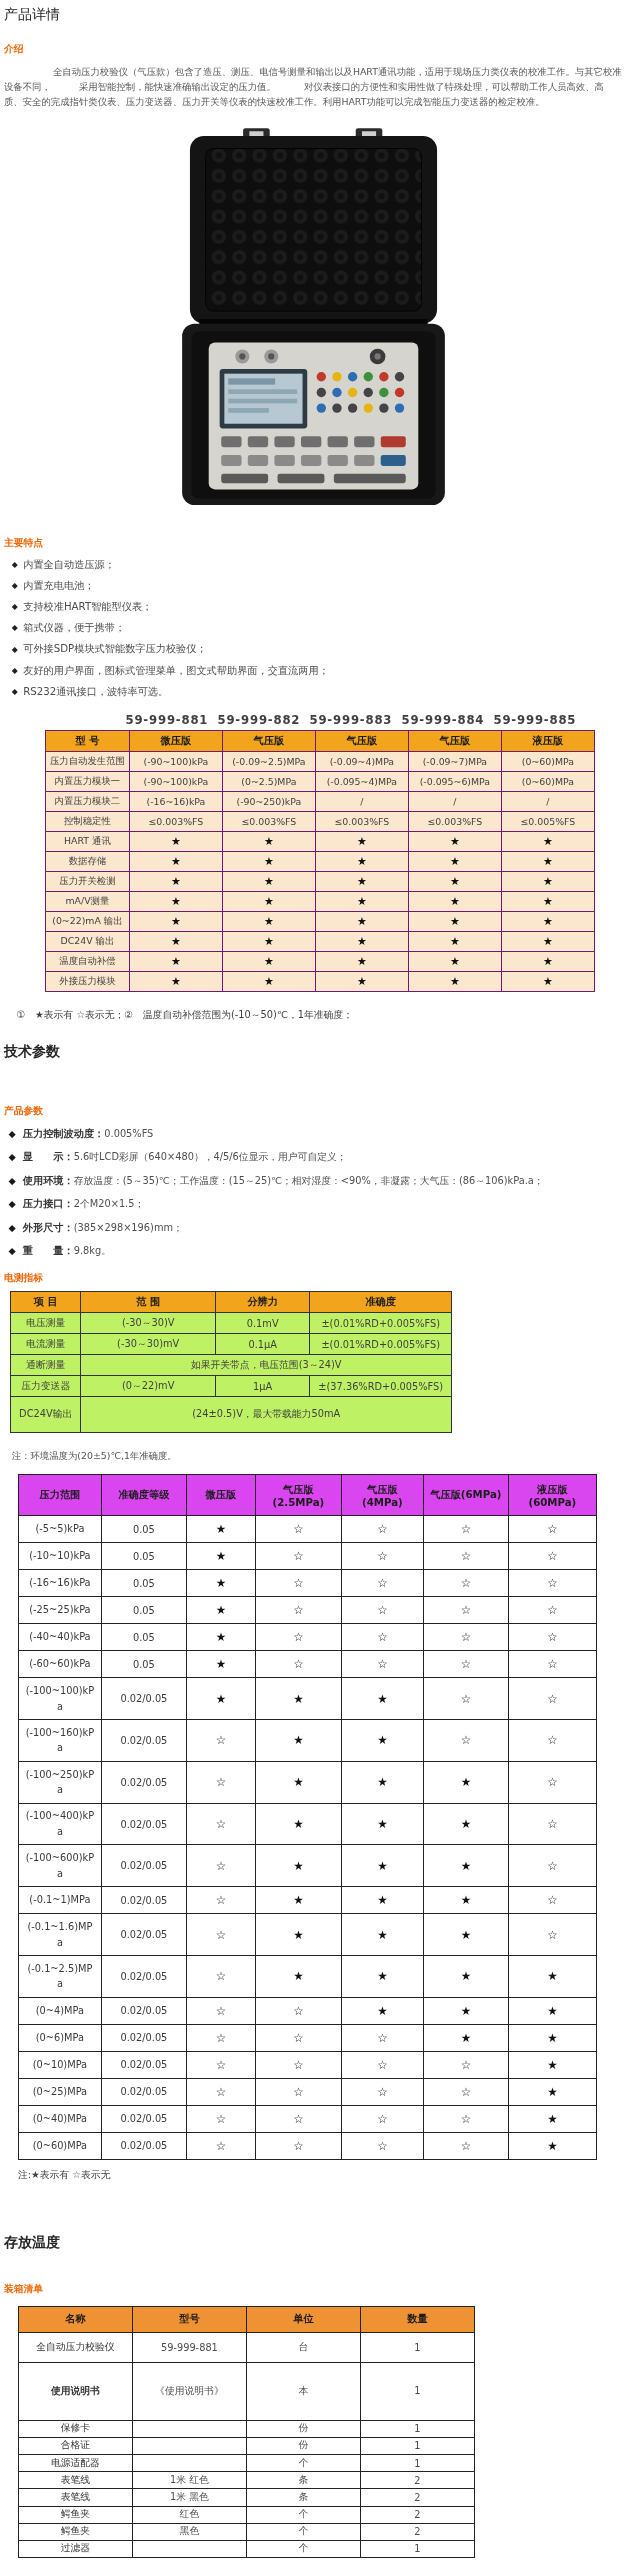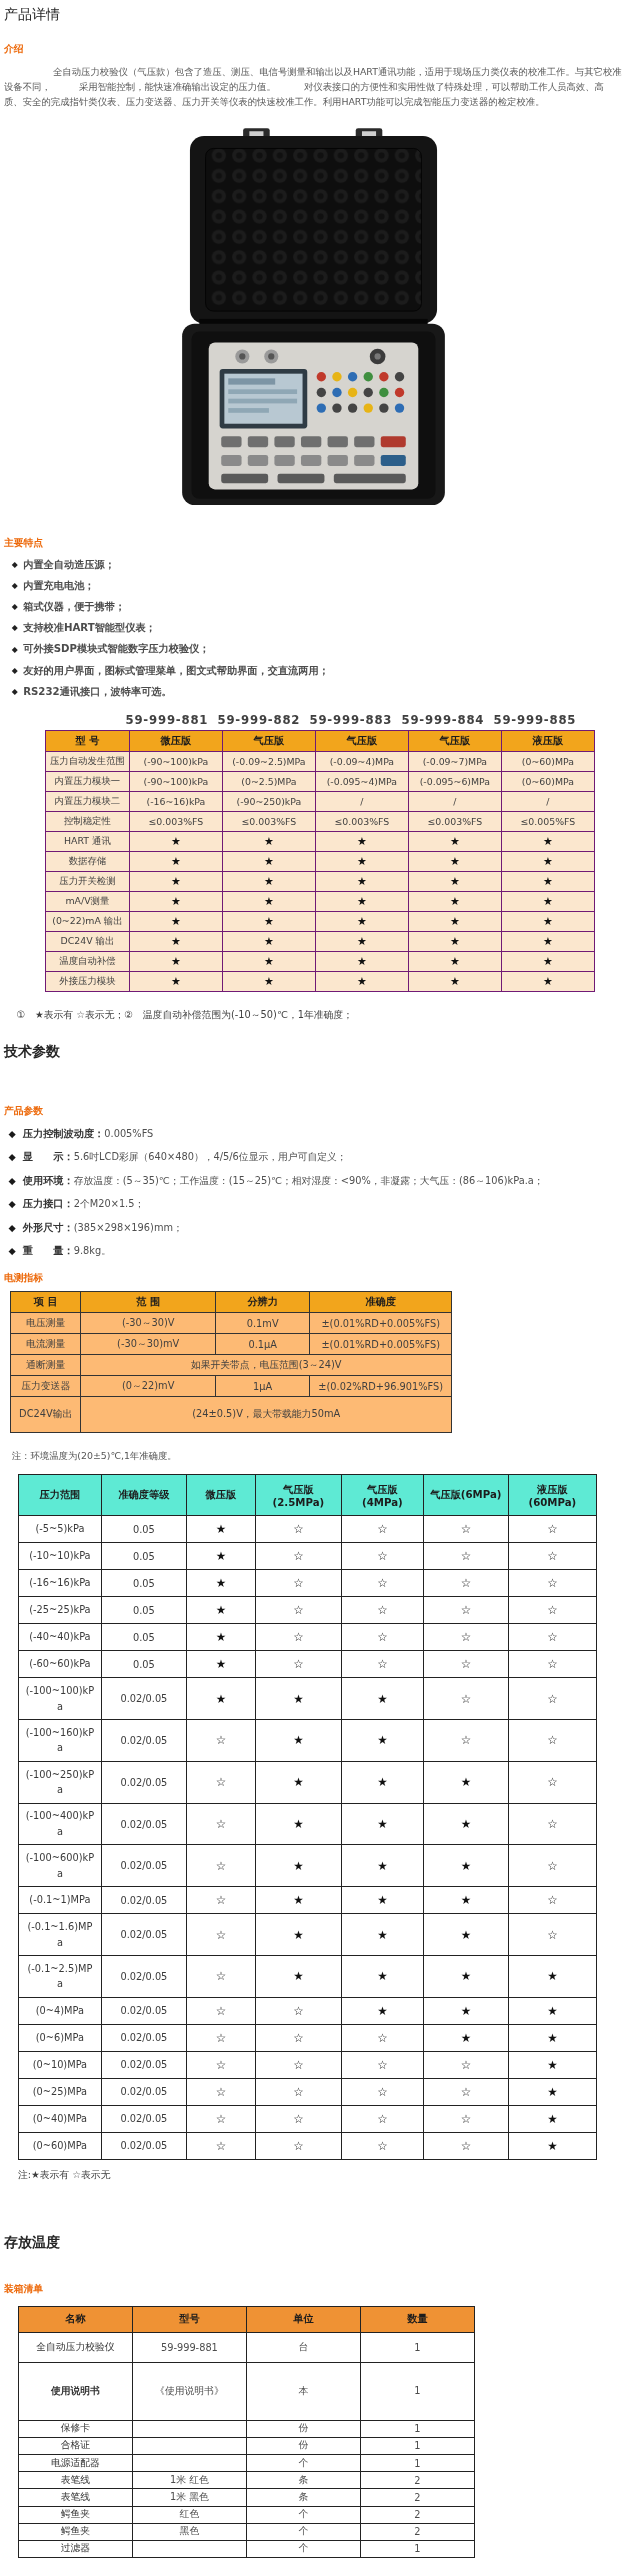--- a/index.html
+++ b/index.html
@@ -13,21 +13,21 @@
 
   h1.page-title { font-size:14px; color:#262626; margin:1.6px 0 0 0; font-weight:normal; }
   h2.big-heading { font-size:14px; color:#262626; margin:20.3px 0 0 0; font-weight:bold; }
   .sec-label { color:#ED6A0C; font-weight:bold; font-size:9.8px; margin:19px 0 6.3px 0; }
 
   .intro-text { margin:7.8px 0 0 0; line-height:15px; text-indent:49px; color:#595959; }
 
   .photo-wrap { text-align:center; margin:15.7px auto 4.7px auto; }
 
   ul.feature-list { list-style:none; margin:7.8px 0 0 0; padding:0 0 0 7.8px; }
-  ul.feature-list li { margin:7px 0; color:#4c4c4c; font-size:10.2px; line-height:14px;font-weight:bold; }
+  ul.feature-list li { margin:7px 0; color:#4c4c4c; font-size:10.2px; line-height:14px; }
   ul.feature-list .bullet { font-size:7.8px; color:#222; margin-right:5.5px; vertical-align:0.8px; }
 
   .models-row { display:flex; margin:14px 0 3.1px 117px; }
   .models-row span { width:92px; text-align:center; font-weight:bold; font-size:11.7px; color:#404040; letter-spacing:0.8px; white-space:nowrap; }
 
   table.model-table { border-collapse:separate; border-spacing:1.6px; margin:0 0 0 41px; background:#701a75; }
   table.model-table th { background:#F2A51C; color:#1c1c1c; font-size:10.2px; font-weight:bold; height:20.3px; padding:1.6px 3.1px; }
   table.model-table td { background:#FBE7CE; color:#3f3f3f; font-size:9.4px; text-align:center; height:19px; padding:1.6px 3.1px; }
   table.model-table td.star { font-size:11px; color:#111; }
 
@@ -35,27 +35,27 @@
 
   ul.param-list { list-style:none; margin:4.7px 0 0 0; padding:0 0 0 4.7px; }
   ul.param-list li { margin:9.4px 0; line-height:14px; }
   ul.param-list .bullet { color:#1a1a1a; font-size:9.4px; margin-right:7px; }
   ul.param-list .p-label { font-weight:bold; color:#353535; font-size:10.2px; }
   ul.param-list .p-value { color:#4f4f4f; font-size:9.8px; }
 
   table.elec-table { border-collapse:collapse; margin:6.3px 0 0 6.3px; }
   table.elec-table th, table.elec-table td { border:0.8px solid #333; padding:2.3px 4.7px; text-align:center; }
   table.elec-table th { background:#F2A51C; color:#1c1c1c; font-size:10.2px; font-weight:bold; height:21px; }
-  table.elec-table td { background:#fdba74; color:#3f3f3f; font-size:9.8px; height:21px; }
+  table.elec-table td { background:#bef264; color:#3f3f3f; font-size:9.8px; height:21px; }
   table.elec-table tr:last-child td { height:36px; }
   .elec-note { margin:17px 0 0 7.8px; color:#555; font-size:9.4px; }
 
   table.module-table { border-collapse:collapse; margin:11px 0 0 14px; }
   table.module-table th, table.module-table td { border:0.8px solid #222; padding:3.9px 3.1px; text-align:center; background:#fff; }
-  table.module-table th { background:#5eead4; color:#1c1c1c; font-size:10.2px; font-weight:bold; height:41px; }
+  table.module-table th { background:#d946ef; color:#1c1c1c; font-size:10.2px; font-weight:bold; height:41px; }
   table.module-table td { color:#3a3a3a; font-size:9.8px; height:27px; }
   table.module-table td.range { word-break:break-all; line-height:15.7px; padding:4.7px 6.3px; }
   table.module-table td.star { font-size:11.7px; color:#111; }
   .module-note { margin:9.4px 0 0 14px; color:#3f3f3f; font-size:9.8px; }
 
   h2.acc-heading { margin-top:52px; }
   .packing-label { margin-top:31px; }
   table.packing-table { border-collapse:collapse; margin:9.4px 0 0 14px; }
   table.packing-table th, table.packing-table td { border:0.8px solid #222; padding:1.6px 4.7px; text-align:center; }
   table.packing-table th { background:#EF9234; color:#1c1c1c; font-size:10.2px; font-weight:bold; height:26px; }
@@ -153,22 +153,22 @@
           <rect x="212" y="446" width="92" height="12" rx="3" fill="#5a5a5a"></rect>
         </g>
       </g>
     </svg>
   </div>
 
   <div class="sec-label">主要特点</div>
   <ul class="feature-list">
       <li><span class="bullet">◆</span><span>内置全自动造压源；</span></li>
       <li><span class="bullet">◆</span><span>内置充电电池；</span></li>
+      <li><span class="bullet">◆</span><span>支持校准HART智能型仪表；</span></li>
       <li><span class="bullet">◆</span><span>箱式仪器，便于携带；</span></li>
-      <li><span class="bullet">◆</span><span>支持校准HART智能型仪表；</span></li>
       <li><span class="bullet">◆</span><span>可外接SDP模块式智能数字压力校验仪；</span></li>
       <li><span class="bullet">◆</span><span>友好的用户界面，图标式管理菜单，图文式帮助界面，交直流两用；</span></li>
       <li><span class="bullet">◆</span><span>RS232通讯接口，波特率可选。</span></li>
     </ul>
 
   <div class="models-row">
       <span>59-999-881</span>
       <span>59-999-882</span>
       <span>59-999-883</span>
       <span>59-999-884</span>
@@ -338,21 +338,21 @@
           <td>±(0.01%RD+0.005%FS)</td>
         </tr>
         <tr>
           <td>通断测量</td>
           <td colspan="3">如果开关带点，电压范围(3～24)V</td>
         </tr>
         <tr>
           <td>压力变送器</td>
           <td>(0～22)mV</td>
           <td>1μA</td>
-          <td>±(0.02%RD+96.901%FS)</td>
+          <td>±(37.36%RD+0.005%FS)</td>
         </tr>
         <tr>
           <td>DC24V输出</td>
           <td colspan="3">(24±0.5)V，最大带载能力50mA</td>
         </tr>
       </tbody>
   </table>
   <p class="elec-note">注：环境温度为(20±5)℃,1年准确度。</p>
 
   <table class="module-table">

